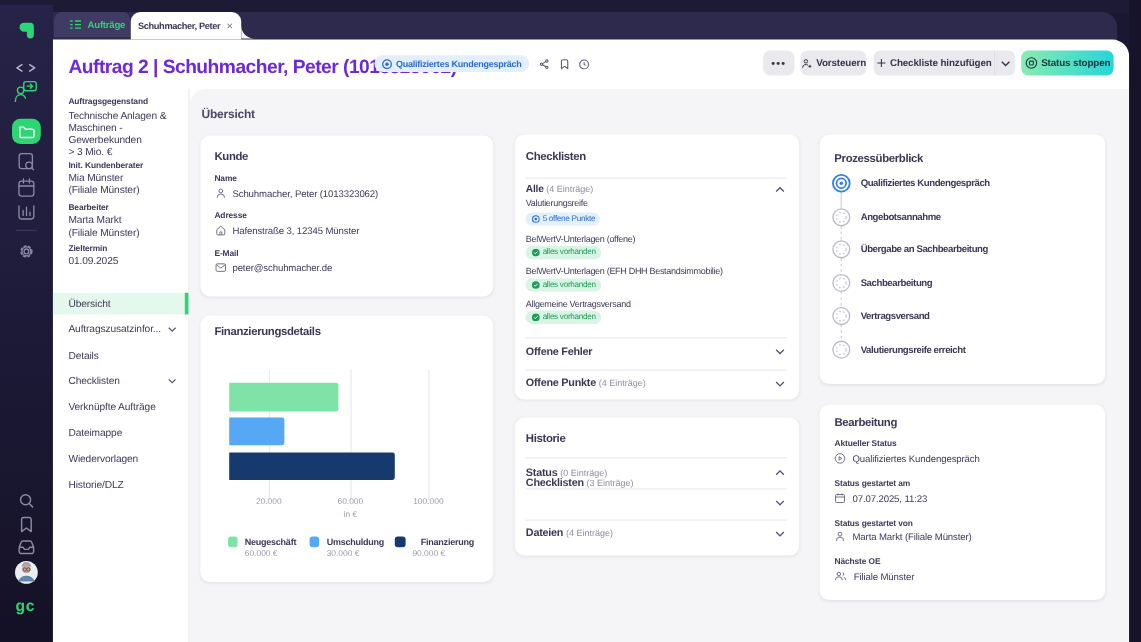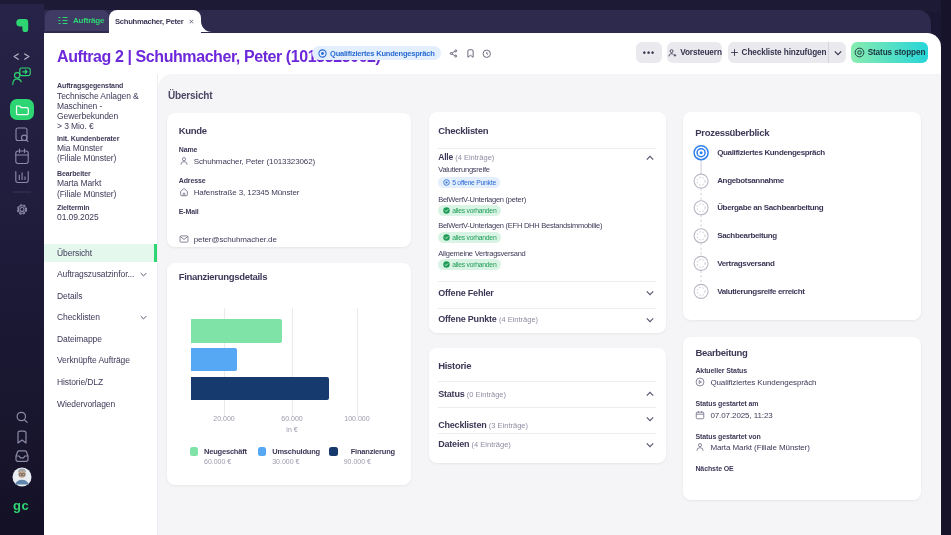--- a/index.html
+++ b/index.html
@@ -242,24 +242,24 @@
       <div class="item active">Übersicht</div>
       <div class="item">Auftragszusatzinfor...
         <svg class="chev" width="7" height="5" viewBox="0 0 10 7" fill="none" stroke="#55526e" stroke-width="1.4">
             <path d="M1,1.5 L5,5.5 L9,1.5"></path>
           </svg></div>
       <div class="item">Details</div>
       <div class="item">Checklisten
         <svg class="chev" width="7" height="5" viewBox="0 0 10 7" fill="none" stroke="#55526e" stroke-width="1.4">
             <path d="M1,1.5 L5,5.5 L9,1.5"></path>
           </svg></div>
+      <div class="item">Verknüpfte Aufträge</div>
       <div class="item">Dateimappe</div>
-      <div class="item">Verknüpfte Aufträge</div>
+      <div class="item">Wiedervorlagen</div>
       <div class="item">Historie/DLZ</div>
-      <div class="item">Wiedervorlagen</div>
     </div>
   </div>
 
   <div id="content">
     <h1>Übersicht</h1>
 
     <div class="card" style="left:8.7px;top:38.5px;width:244.7px;height:134px;padding:12px 12px 16px 12px">
       <h2>Kunde</h2>
       <div class="ilabel" style="margin-top:10.5px">Name</div>
       <div class="irow" style="margin-top:3px">
@@ -271,21 +271,21 @@
       </div>
       <div class="ilabel" style="margin-top:11px">Adresse</div>
       <div class="irow" style="margin-top:3px">
         <svg width="10" height="10" viewBox="0 0 24 24" fill="none" stroke="#64617c" stroke-width="1.8" stroke-linejoin="round">
             <path d="M4,10.5 L12,3.5 L20,10.5 V19 a2,2 0 0 1 -2,2 h-12 a2,2 0 0 1 -2,-2 z"></path>
             <path d="M10,21 v-4.5 a2,2 0 0 1 4,0 V21"></path>
           </svg>
         Hafenstraße 3, 12345 Münster
       </div>
       <div class="ilabel" style="margin-top:11px">E-Mail</div>
-      <div class="irow" style="margin-top:19px">
+      <div class="irow" style="margin-top:3px">
         <svg width="10" height="10" viewBox="0 0 24 24" fill="none" stroke="#64617c" stroke-width="1.8">
             <rect x="2.5" y="4.5" width="19" height="15" rx="2.5"></rect>
             <path d="M3.5,6.5 L12,13 L20.5,6.5"></path>
           </svg>
         peter@schuhmacher.de
       </div>
     </div>
 
     <div class="card" style="left:8.7px;top:189px;width:244.7px;height:221.8px">
       <h2 style="position:absolute;left:12px;top:8px">Finanzierungsdetails</h2>
@@ -317,21 +317,21 @@
       <svg class="chevR" width="8" height="6" viewBox="0 0 10 7" fill="none" stroke="#55526e" stroke-width="1.4" style="top:43px">
           <path d="M1,5.5 L5,1.5 L9,5.5"></path>
         </svg>
       <div class="citem" style="position:absolute;left:9.5px;top:53.5px">Valutierungsreife</div>
       <span class="pill blue" style="position:absolute;left:9.5px;top:65.5px;height:11px;font-size:6.8px;font-weight:normal;letter-spacing:-0.25px;padding:0 4.5px;gap:2.5px">
         <svg width="7" height="7" viewBox="0 0 10 10">
             <circle cx="5" cy="5" r="4" fill="none" stroke="#2a6bd3" stroke-width="1.2"></circle>
             <circle cx="5" cy="5" r="1.6" fill="#2a6bd3"></circle>
           </svg>
         5 offene Punkte</span>
-      <div class="citem" style="position:absolute;left:9.5px;top:83.5px">BelWertV-Unterlagen (peter)</div>
+      <div class="citem" style="position:absolute;left:9.5px;top:83.5px">BelWertV-Unterlagen (offene)</div>
       <span class="pill green" style="position:absolute;left:9.5px;top:93.2px;height:11px;font-size:6.8px;font-weight:normal;letter-spacing:-0.25px;padding:0 4.5px;gap:2.5px">
         <svg width="7" height="7" viewBox="0 0 10 10">
             <circle cx="5" cy="5" r="4.6" fill="#1f9d57"></circle>
             <path d="M3,5 l1.4,1.5 L7.2,3.6" stroke="#fff" stroke-width="1.1" fill="none"></path>
           </svg>
         alles vorhanden</span>
       <div class="citem" style="position:absolute;left:9.5px;top:109.5px">BelWertV-Unterlagen (EFH DHH Bestandsimmobilie)</div>
       <span class="pill green" style="position:absolute;left:9.5px;top:120.4px;height:11px;font-size:6.8px;font-weight:normal;letter-spacing:-0.25px;padding:0 4.5px;gap:2.5px">
         <svg width="7" height="7" viewBox="0 0 10 10">
             <circle cx="5" cy="5" r="4.6" fill="#1f9d57"></circle>
@@ -358,21 +358,21 @@
     </div>
 
     <div class="card" style="left:270.7px;top:273.5px;width:237.3px;height:115px">
       <h2 style="position:absolute;left:9.5px;top:12.5px">Historie</h2>
       <div class="divider" style="top:33.9px"></div>
       <div class="sechead" style="top:41.2px">Status <span class="cnt">(0 Einträge)</span></div>
       <svg class="chevR" width="8" height="6" viewBox="0 0 10 7" fill="none" stroke="#55526e" stroke-width="1.4" style="top:43.7px">
           <path d="M1,5.5 L5,1.5 L9,5.5"></path>
         </svg>
       <div class="divider" style="top:59.8px"></div>
-      <div class="sechead" style="top:72px">Checklisten <span class="cnt">(3 Einträge)</span></div>
+      <div class="sechead" style="top:49px">Checklisten <span class="cnt">(3 Einträge)</span></div>
       <svg class="chevR" width="8" height="6" viewBox="0 0 10 7" fill="none" stroke="#55526e" stroke-width="1.4" style="top:68.9px">
           <path d="M1,1.5 L5,5.5 L9,1.5"></path>
         </svg>
       <div class="divider" style="top:85.3px"></div>
       <div class="sechead" style="top:91.9px">Dateien <span class="cnt">(4 Einträge)</span></div>
       <svg class="chevR" width="8" height="6" viewBox="0 0 10 7" fill="none" stroke="#55526e" stroke-width="1.4" style="top:94.4px">
           <path d="M1,1.5 L5,5.5 L9,1.5"></path>
         </svg>
     </div>
 
@@ -432,15 +432,22 @@
       </div>
       <div class="ilabel" style="margin-top:13px">Status gestartet von</div>
       <div class="irow" style="margin-top:2px">
         <svg width="10" height="10" viewBox="0 0 24 24" fill="none" stroke="#64617c" stroke-width="1.8">
             <circle cx="12" cy="7.5" r="3.8"></circle>
             <path d="M4.5,21 a7.5,7.5 0 0 1 15,0"></path>
           </svg>
         Marta Markt (Filiale Münster)
       </div>
       <div class="ilabel" style="margin-top:13px">Nächste OE</div>
+      <div class="irow" style="margin-top:3px">
+        <svg width="11" height="10" viewBox="0 0 26 24" fill="none" stroke="#64617c" stroke-width="1.8">
+            <circle cx="9.5" cy="8" r="3.5"></circle>
+            <path d="M2.5,20.5 a7,7 0 0 1 14,0 M17,4.8 a3.5,3.5 0 0 1 0,6.6 M19.5,14.5 a7,7 0 0 1 4,6"></path>
+          </svg>
+        Filiale Münster
+      </div>
     </div>
   </div>
 </div>
 
 </body></html>

